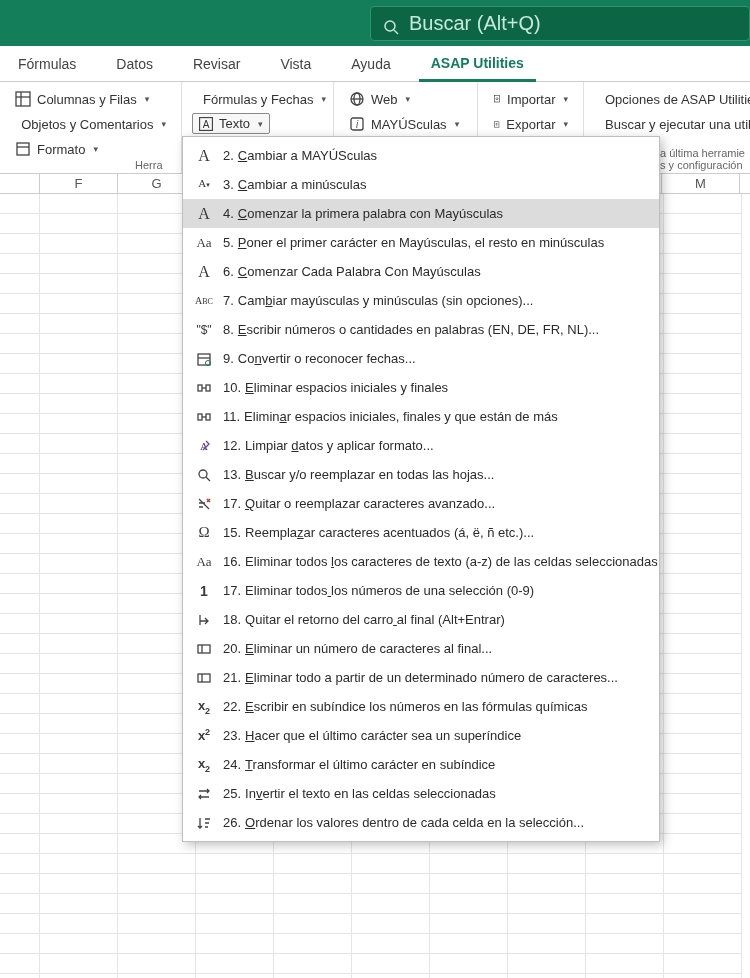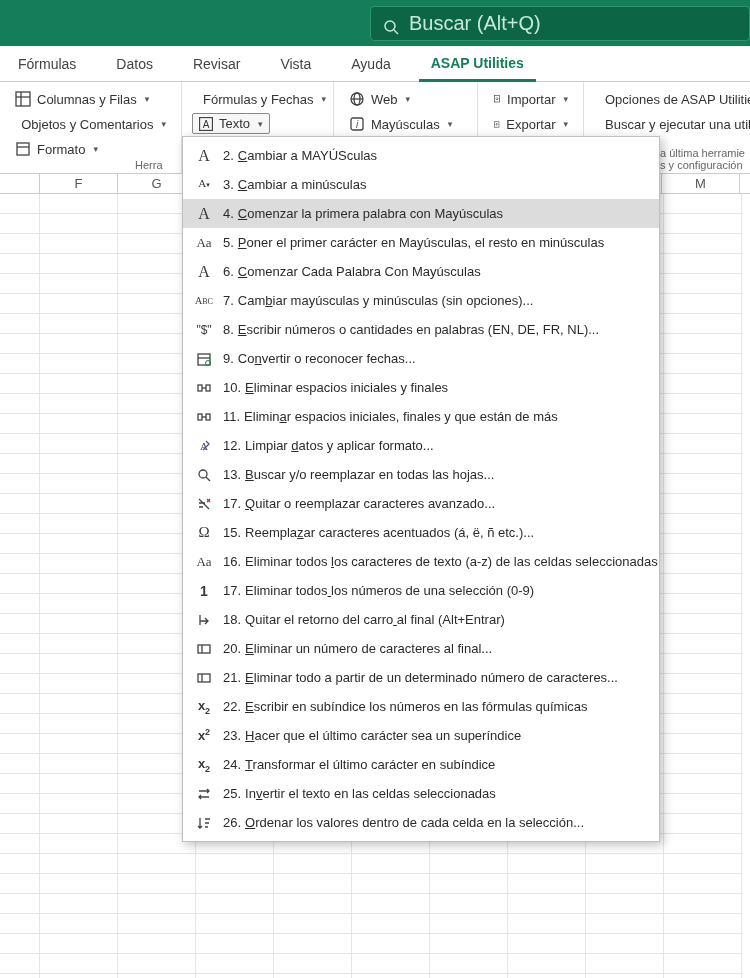--- a/index.html
+++ b/index.html
@@ -253,21 +253,21 @@
           <line x1="2" y1="8" x2="14" y2="8" class="icon-stroke"></line>
         </svg>
       <span>Web</span>
         <span class="caret">▾</span>
     </div>
     <div class="ribbon-btn">
       <svg width="16" height="16" viewBox="0 0 16 16">
           <rect x="2" y="2" width="12" height="12" rx="2" class="icon-stroke"></rect>
           <text x="8" y="12" text-anchor="middle" font-size="10" fill="#555" font-style="italic">i</text>
         </svg>
-      <span>Mayúsculas</span>
+      <span>MAYÚSculas</span>
         <span class="caret">▾</span>
     </div>
   </div>
 
   <div class="ribbon-group" style="width:106px;">
     <div class="ribbon-btn">
       <svg width="16" height="16" viewBox="0 0 16 16">
           <rect x="3" y="1" width="10" height="13" class="icon-stroke"></rect>
           <path d="M8 4 v5 M5 7 l3 3 l3 -3" class="icon-stroke"></path>
         </svg>

